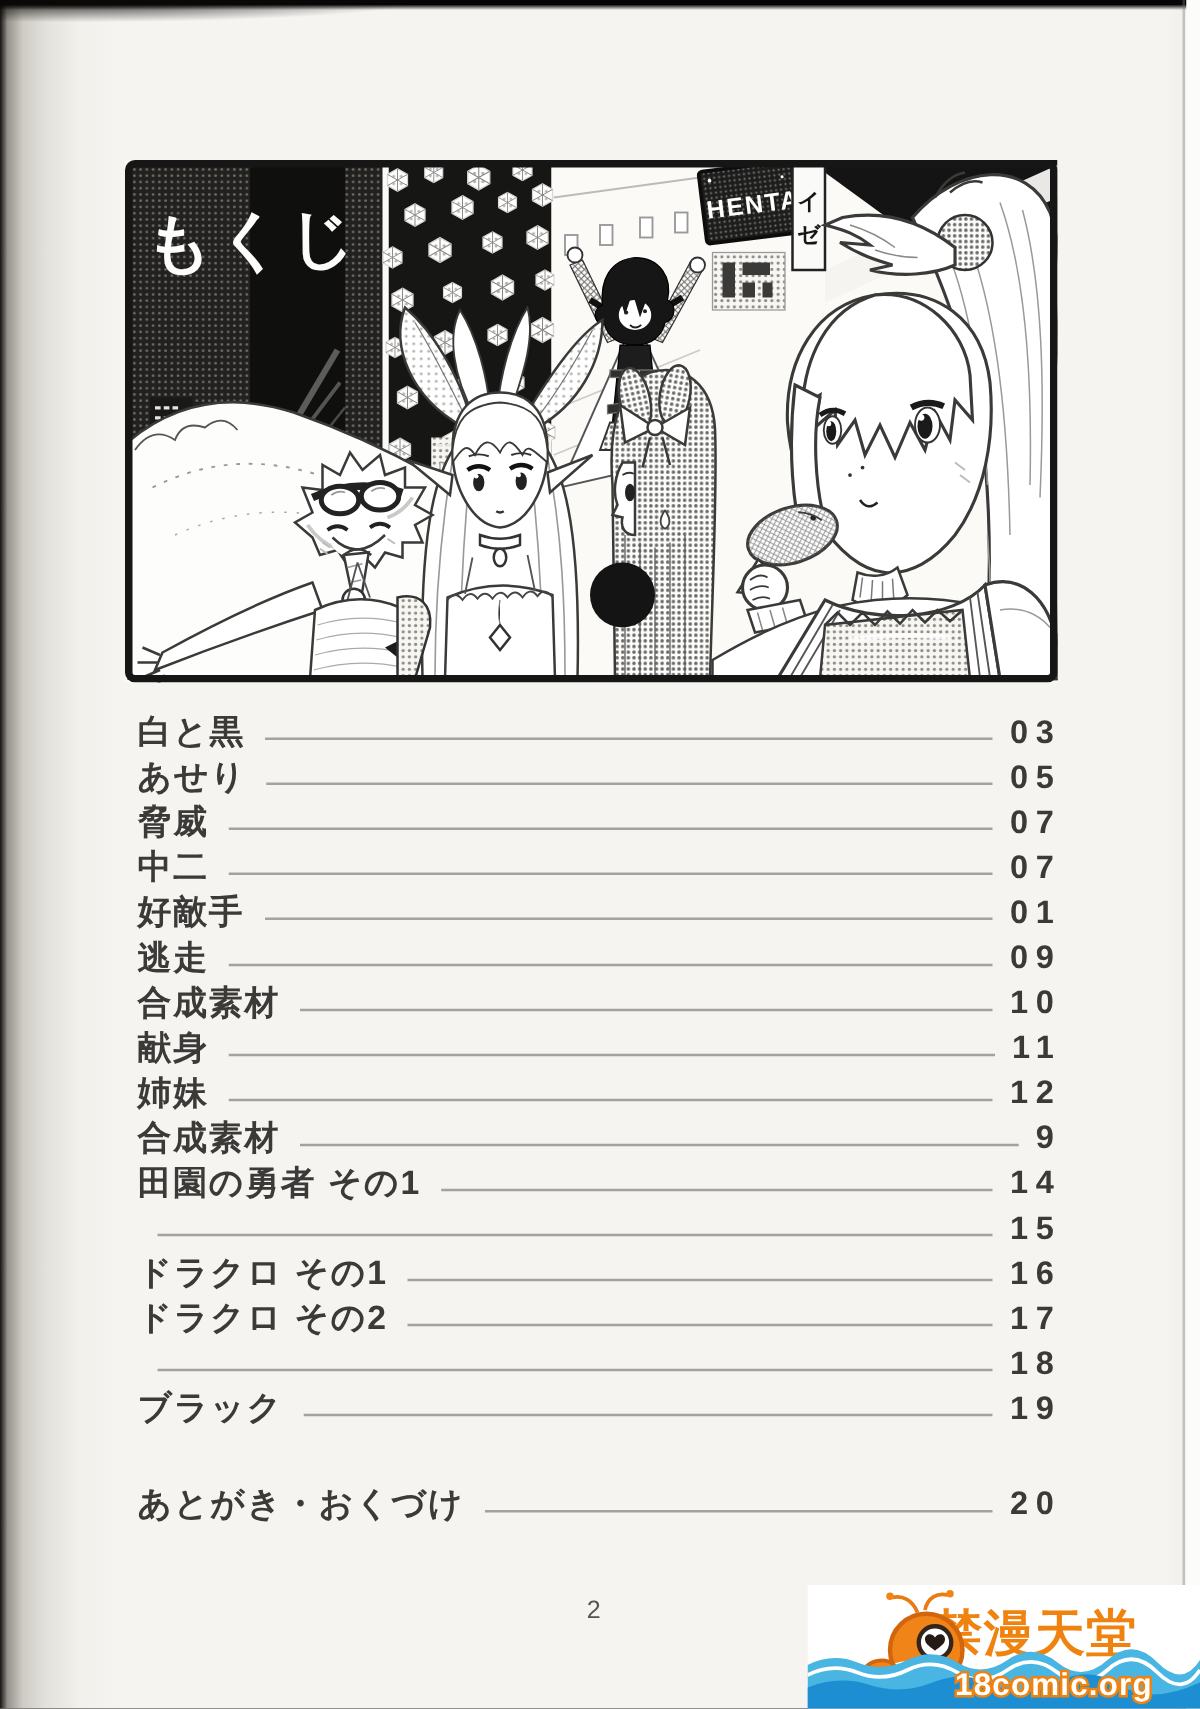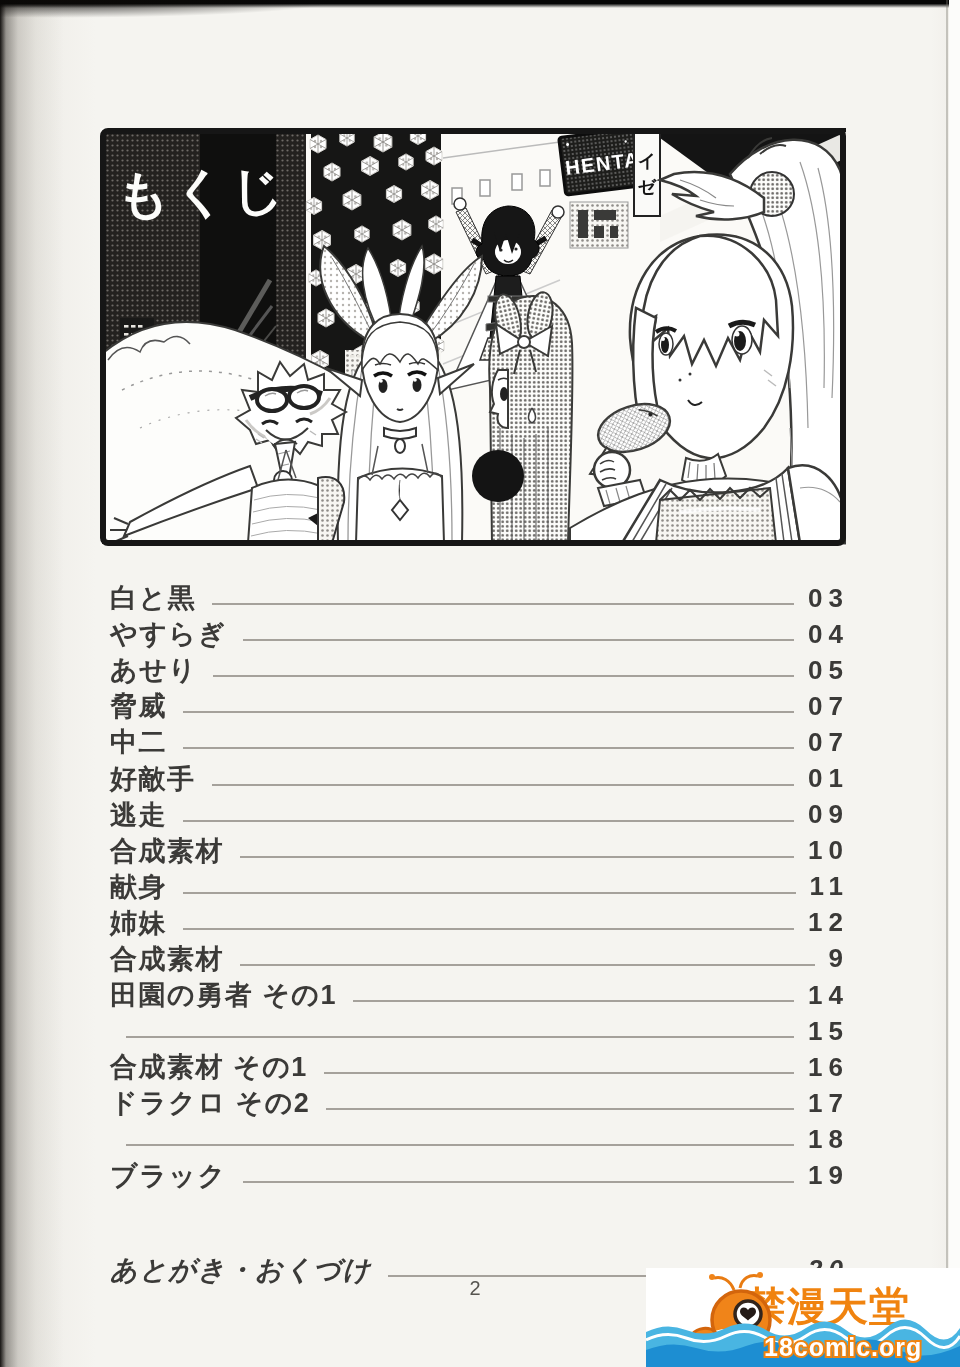--- a/index.html
+++ b/index.html
@@ -11,26 +11,26 @@
     background:linear-gradient(180deg,#060606 0%,#060606 45%,rgba(6,6,6,0) 100%);}
   .edge-top-left{position:absolute;top:0;left:0;width:340px;height:18px;
     background:radial-gradient(ellipse at 18% 0%,rgba(12,10,8,.9),rgba(12,10,8,0) 70%);}
   .edge-left{position:absolute;top:0;left:0;width:64px;height:100%;
     background:linear-gradient(90deg,#161412 0px,rgba(44,40,34,.45) 6px,rgba(92,86,78,.22) 18px,rgba(122,116,106,.10) 36px,rgba(0,0,0,0) 64px);}
   .edge-right-line{position:absolute;top:0;left:946px;width:2px;height:100%;background:rgba(122,118,110,.38);}
   .edge-right{position:absolute;top:0;left:949px;width:11px;height:100%;background:#fcfcfa;}
   
   .artwork{position:absolute;left:100px;top:128px;width:746px;height:418px;}
   
-  .toc{position:absolute;left:110px;top:580px;width:733px;color:#3b3a38;}
+  .toc{position:absolute;left:110px;top:567px;width:733px;color:#3b3a38;}
   .toc-row{display:flex;align-items:center;height:36.1px;}
   .toc-title{font-size:27px;font-weight:700;letter-spacing:1.5px;white-space:nowrap;}
   .toc-leader{flex:1 1 auto;height:0;border-top:2px solid #a5a19b;margin:0 14px 0 16px;transform:translateY(6px);}
   .toc-page{font-size:26px;font-weight:700;letter-spacing:6px;margin-right:-6px;white-space:nowrap;}
-  .toc-row.final{margin-top:58px;font-style:italic;}
+  .toc-row.final{margin-top:40px;}
   .folio{position:absolute;top:1277px;left:0;width:950px;text-align:center;
     font-size:20px;color:#56544f;}
   .watermark{position:absolute;left:646px;top:1268px;width:314px;height:99px;}
   svg text{font-family:"Liberation Sans","DejaVu Sans",sans-serif;}
 </style>
 </head>
 <body>
 
 <div class="screen">
   <div class="edge-left"></div>
@@ -359,25 +359,20 @@
   </svg>
   </div>
 
   <div class="toc">
     <div class="toc-row">
         <span class="toc-title">白と黒</span>
         <span class="toc-leader"></span>
         <span class="toc-page">03</span>
       </div>
     <div class="toc-row">
-        <span class="toc-title">やすらぎ</span>
-        <span class="toc-leader"></span>
-        <span class="toc-page">04</span>
-      </div>
-    <div class="toc-row">
         <span class="toc-title">あせり</span>
         <span class="toc-leader"></span>
         <span class="toc-page">05</span>
       </div>
     <div class="toc-row">
         <span class="toc-title">脅威</span>
         <span class="toc-leader"></span>
         <span class="toc-page">07</span>
       </div>
     <div class="toc-row">
@@ -418,21 +413,21 @@
     <div class="toc-row">
         <span class="toc-title">田園の勇者 その1</span>
         <span class="toc-leader"></span>
         <span class="toc-page">14</span>
       </div>
     <div class="toc-row">
         <span class="toc-leader"></span>
         <span class="toc-page">15</span>
       </div>
     <div class="toc-row">
-        <span class="toc-title">合成素材 その1</span>
+        <span class="toc-title">ドラクロ その1</span>
         <span class="toc-leader"></span>
         <span class="toc-page">16</span>
       </div>
     <div class="toc-row">
         <span class="toc-title">ドラクロ その2</span>
         <span class="toc-leader"></span>
         <span class="toc-page">17</span>
       </div>
     <div class="toc-row">
         <span class="toc-leader"></span>

